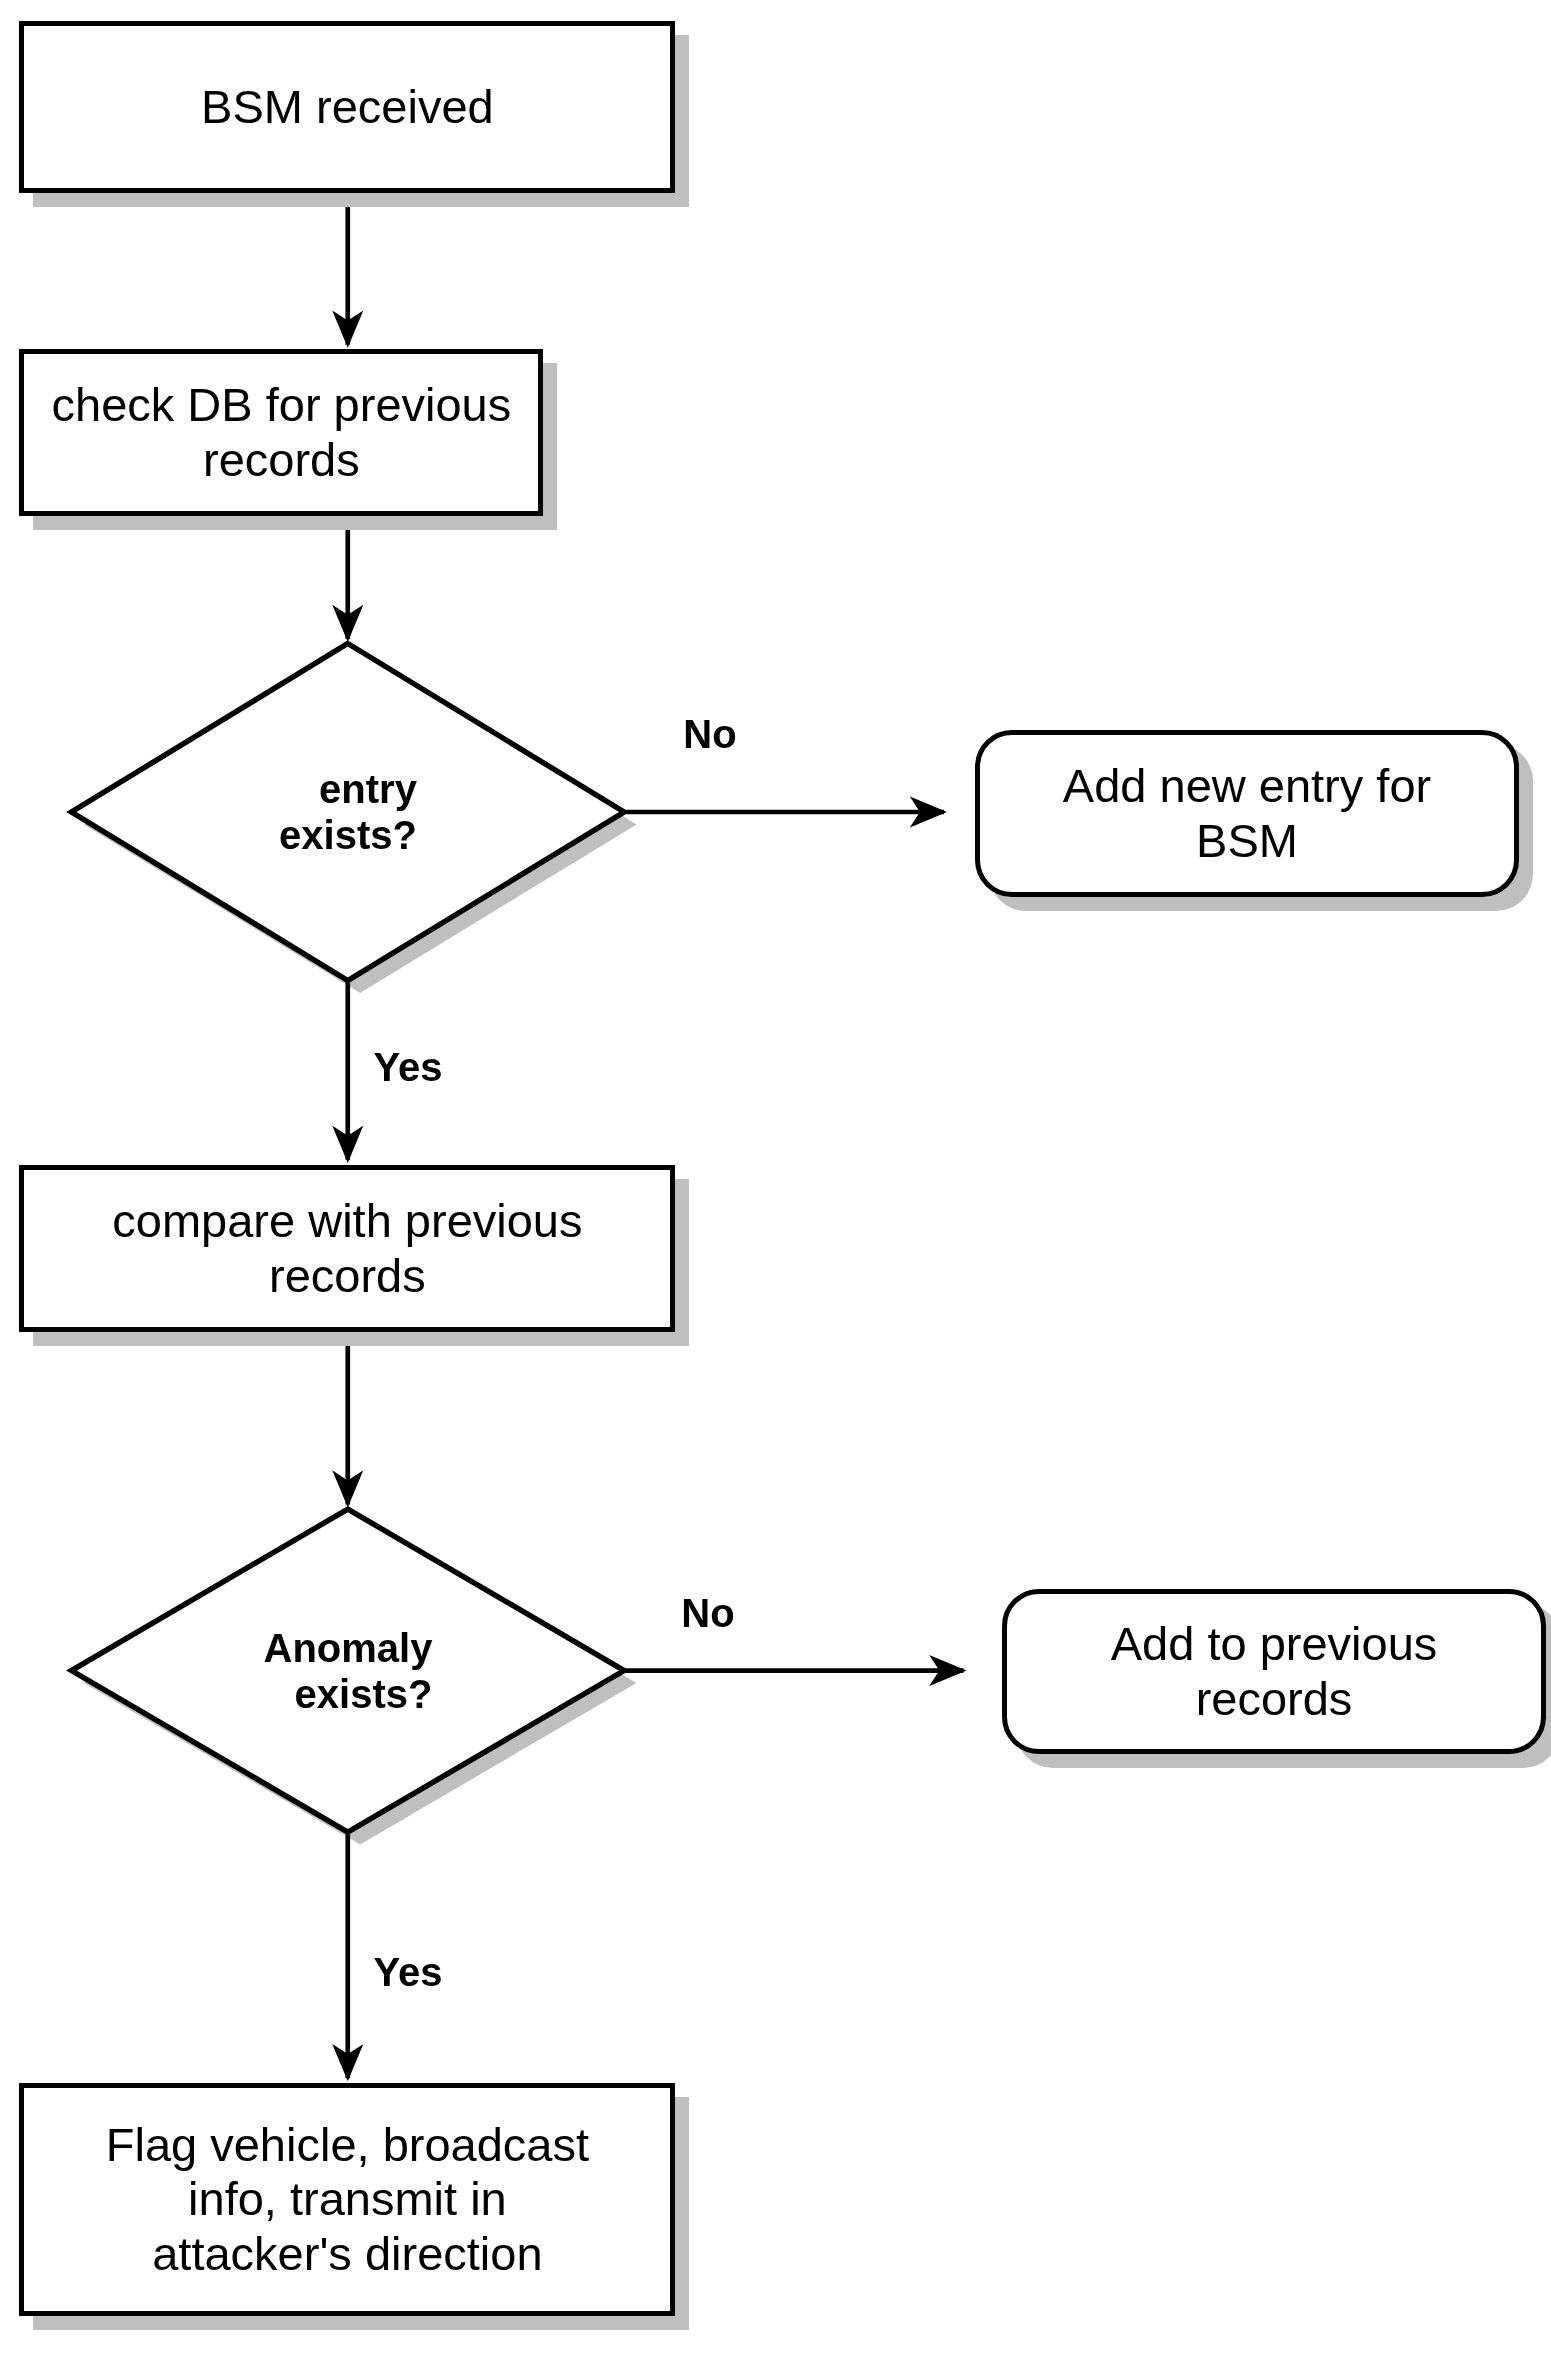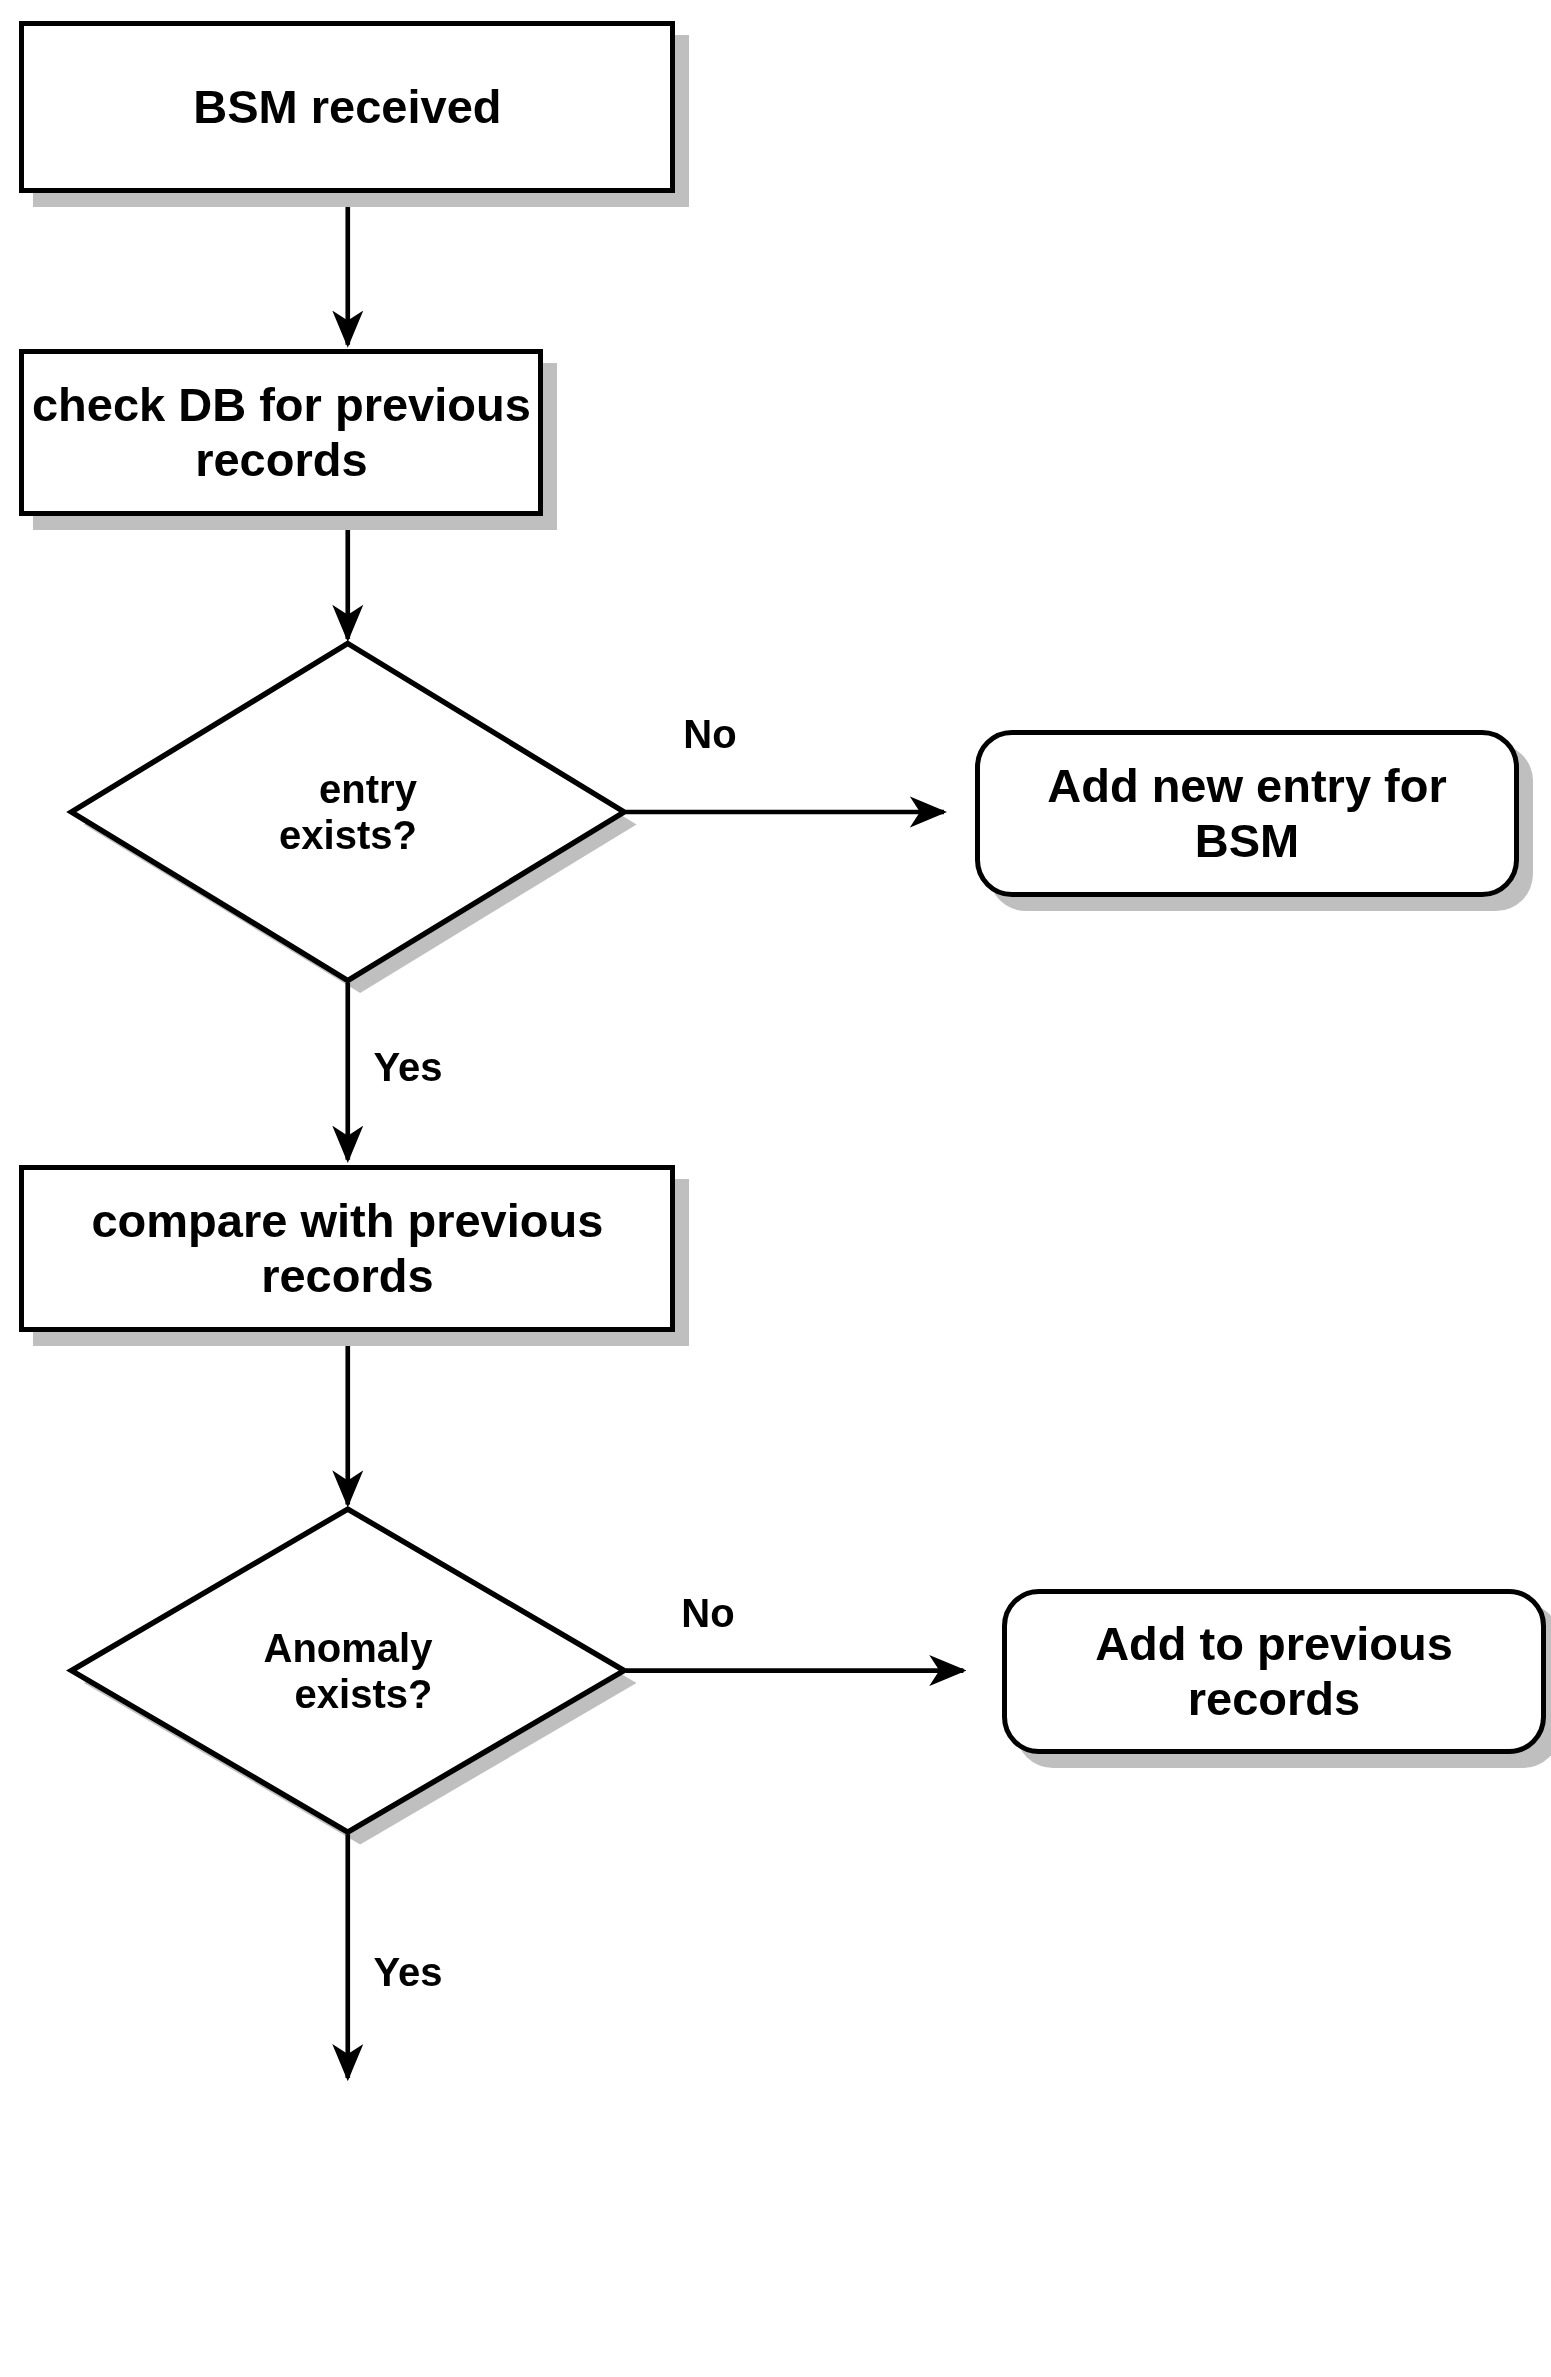--- a/index.html
+++ b/index.html
@@ -30,21 +30,21 @@
     box-shadow: 14px 14px 0 #bfbfbf;
     display: flex;
     align-items: center;
     justify-content: center;
     text-align: center;
   }
   .rounded {
     border-radius: 37px;
   }
   .lbl {
-    font-weight: 700;
+    font-weight: 400;
     font-size: 47px;
     line-height: 1.15;
     white-space: pre-line;
     text-align: center;
   }
   .floating {
     position: absolute;
     transform: translate(-50%, -50%);
     font-weight: 700;
     font-size: 40px;
@@ -97,20 +97,25 @@
   <div class="node" style="left:19.4px; top:1165px; width:656px; height:167px;">
     <span class="lbl">compare with previous
 records</span>
   </div>
 
   <div class="node rounded" style="left:968px; top:1589px; width:544px; height:165px;margin-left:34px;">
     <span class="lbl">Add to previous
 records</span>
   </div>
 
+  <div class="node" style="left:19.4px; top:2083px; width:656px; height:233px;">
+    <span class="lbl">Flag vehicle, broadcast
+info, transmit in
+attacker's direction</span>
+  </div>
 
   <div class="floating" style="left:348px; top:812px;">entry
 exists?</div>
 
   <div class="floating" style="left:348px; top:1671px;">Anomaly
 exists?</div>
 
   <div class="floating" style="left:710px; top:734px;">No</div>
 
   <div class="floating" style="left:408px; top:1067px;">Yes</div>

